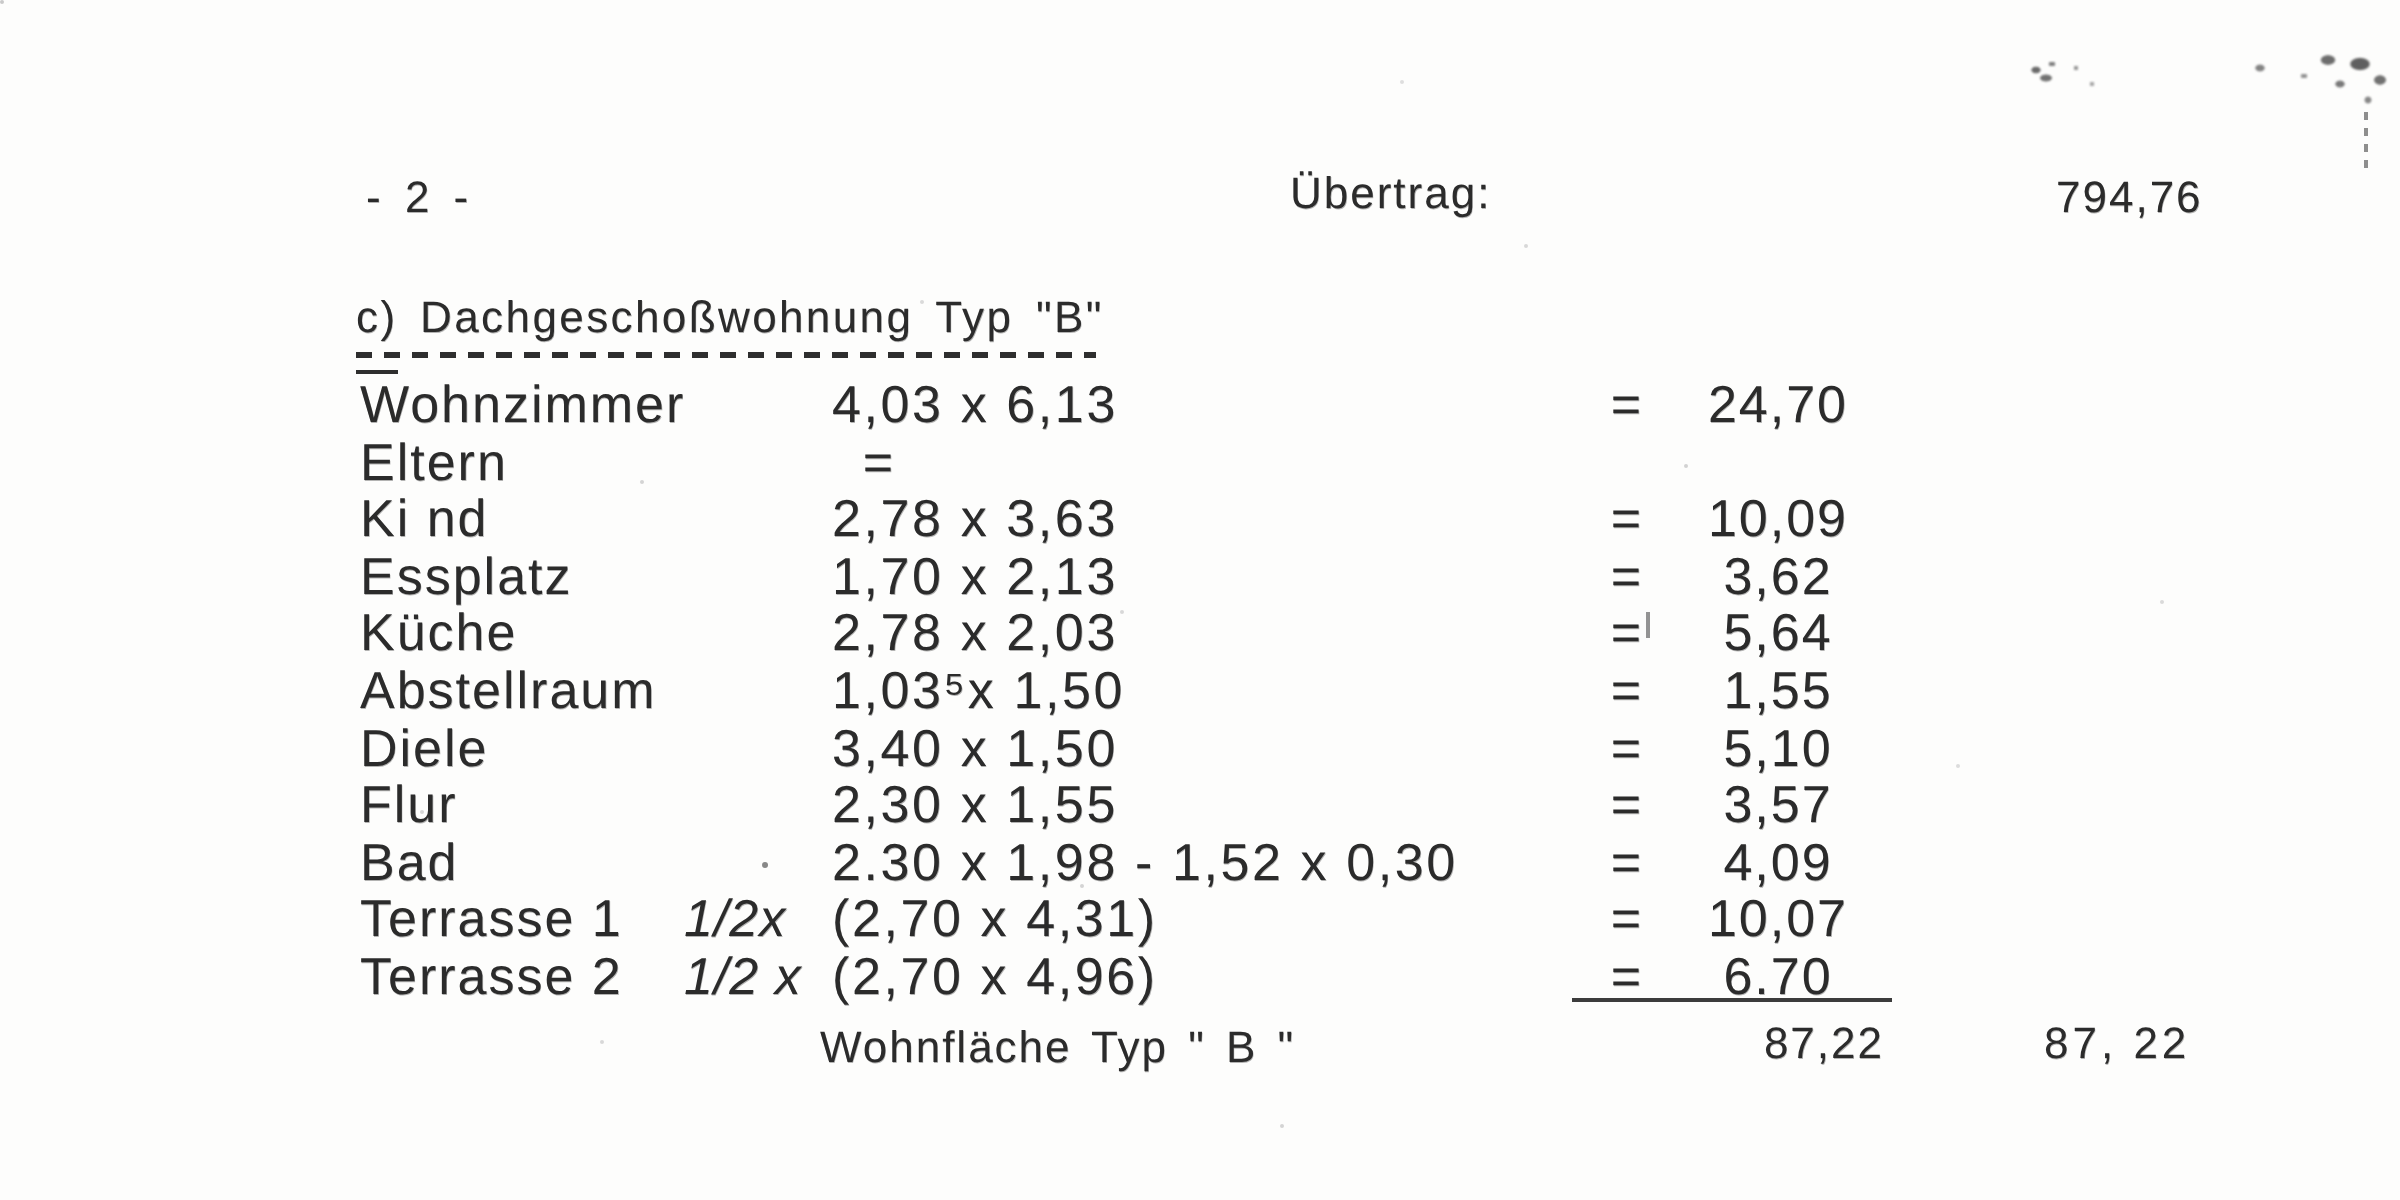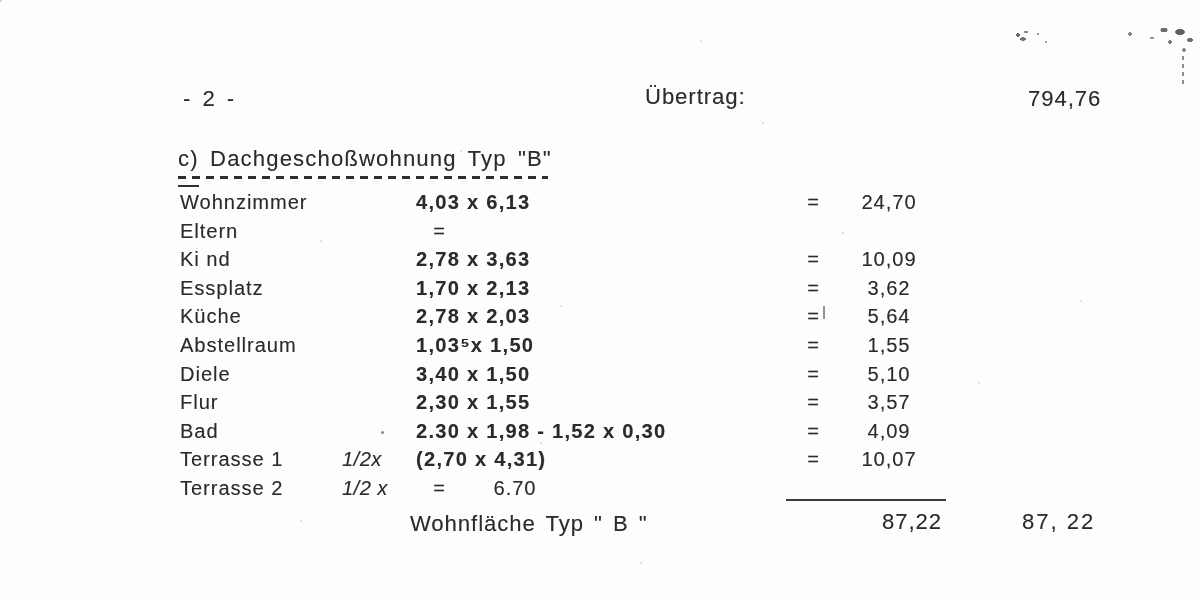--- a/index.html
+++ b/index.html
@@ -28,26 +28,26 @@
   }
   .heading-underline-short{
     position:absolute;left:178px;top:185px;width:21px;height:2.4px;background:#2e2e2e;
   }
   
   .table{
     position:absolute;left:180px;top:188px;width:762px;
   }
   .row{
     display:flex;align-items:baseline;height:28.6px;line-height:28.6px;
-    font-size:20px;
+    font-size:26px;
     text-shadow:0.3px 0.3px 0 rgba(40,40,40,0.35);
   }
   .c-room{width:152px;letter-spacing:1px;white-space:pre;}
   .c-factor{width:84px;padding-left:10px;box-sizing:border-box;letter-spacing:0.5px;white-space:pre;font-style:italic;}
-  .c-dims{flex:1;letter-spacing:1.3px;white-space:pre;font-weight:bold;}
+  .c-dims{flex:1;letter-spacing:1.3px;white-space:pre;}
   .c-eq{width:46px;text-align:center;}
   .c-val{width:106px;text-align:center;letter-spacing:1px;white-space:pre;}
   .sum-line{position:absolute;left:786px;top:499px;width:160px;height:2.2px;background:#3c3c3c;}
   .total-label{left:410px;top:511px;word-spacing:3px;}
   .total-value{left:830px;top:509px;width:112px;text-align:right;}
   .grand-value{left:1022px;top:509px;letter-spacing:2px;}
   
   .smudge{position:absolute;}
   .smudge-1{
     left:1008px;top:26px;width:44px;height:22px;opacity:0.75;
@@ -163,20 +163,21 @@
       <div class="row">
       <span class="c-room">Terrasse 1</span>
       <span class="c-factor">1/2x</span>
       <span class="c-dims">(2,70 x 4,31)</span>
       <span class="c-eq">=</span>
       <span class="c-val">10,07</span>
     </div>
       <div class="row">
       <span class="c-room">Terrasse 2</span>
       <span class="c-factor">1/2 x</span>
+      <span class="c-dims">(2,70 x 4,96)</span>
       <span class="c-eq">=</span>
       <span class="c-val">6.70</span>
     </div>
     </div>
 
   <div class="sum-line"></div>
   <div class="txt total-label">Wohnfläche Typ " B "</div>
   <div class="txt total-value">87,22</div>
   <div class="txt grand-value">87, 22</div>
 

